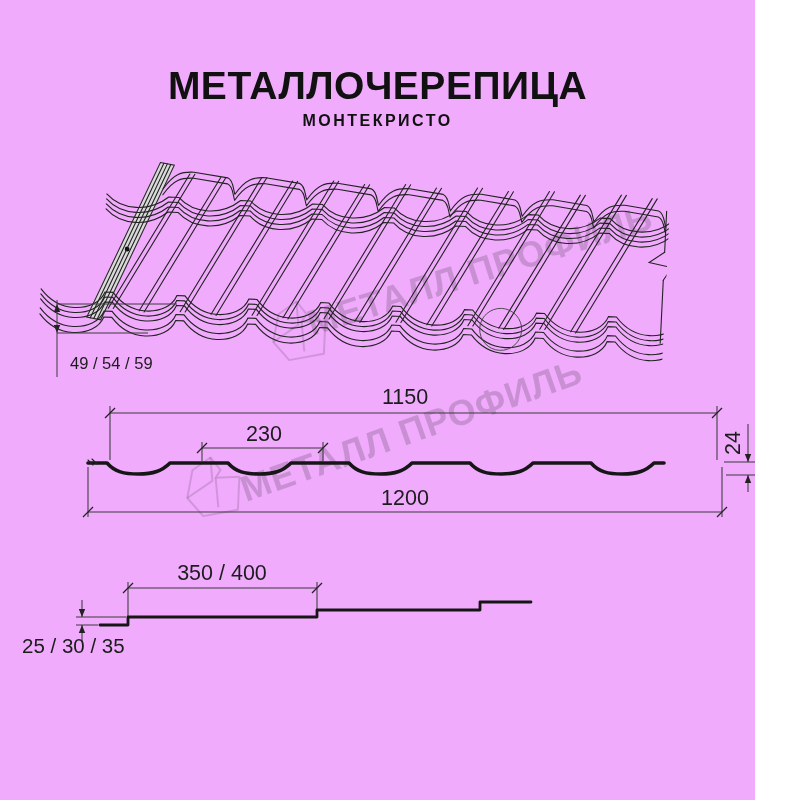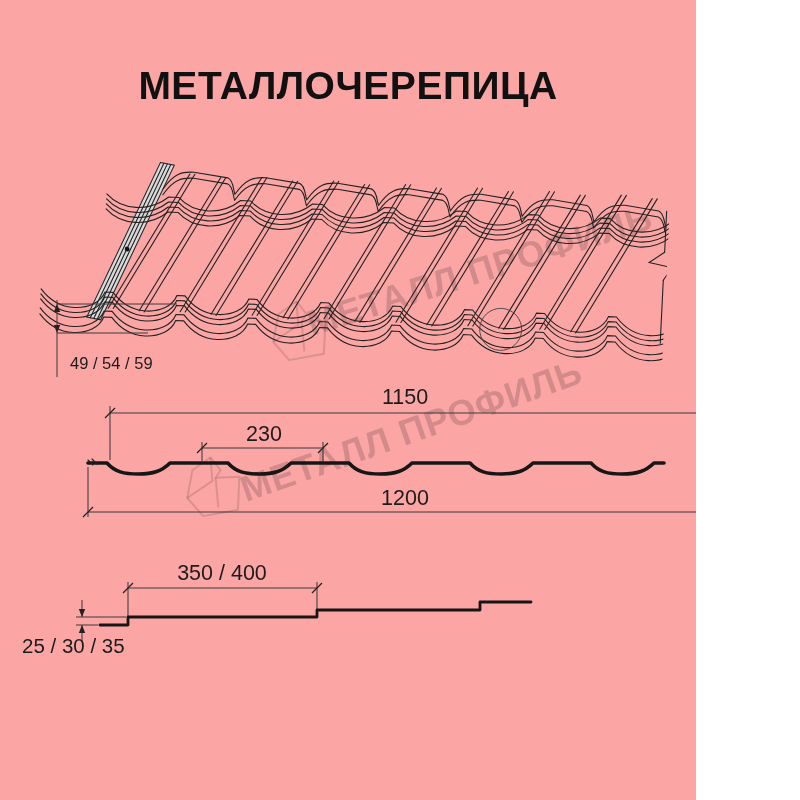--- a/index.html
+++ b/index.html
@@ -1,16 +1,16 @@
 <!DOCTYPE html>
 <html><head>
 <meta charset="utf-8">
 <style>
   html,body{margin:0;padding:0;background:#ffffff;}
-  #page{position:relative;width:696px;height:800px;background:#fca5a5;overflow:hidden;
+  #page{position:relative;width:755px;height:800px;background:#f0abfc;overflow:hidden;
         font-family:"Liberation Sans","DejaVu Sans",sans-serif;}
   #title{position:absolute;top:64px;left:0;width:100%;text-align:center;
          font-size:39px;font-weight:700;letter-spacing:.5px;color:#111;}
   #subtitle{position:absolute;top:112px;left:0;width:100%;text-align:center;
             font-size:16px;font-weight:700;letter-spacing:2.5px;color:#111;}
   svg{position:absolute;top:0;left:0;}
   .ln{stroke:#222;stroke-width:1.1;fill:none;stroke-linecap:round;}
   .thin{stroke:#3a3a3a;stroke-width:1;fill:none;}
   .dim{stroke:#3a3a3a;stroke-width:1.05;fill:none;}
   .tick{stroke:#222;stroke-width:1.2;}
@@ -20,20 +20,21 @@
   .wm{font-family:"Liberation Sans","DejaVu Sans",sans-serif;font-weight:700;
       fill:rgba(0,0,0,0.16);letter-spacing:1px;}
   .wmlogo{stroke:rgba(0,0,0,0.13);stroke-width:2;fill:none;stroke-linejoin:round;}
 </style>
 </head>
 <body>
 
 <div id="page">
 
   <div id="title">МЕТАЛЛОЧЕРЕПИЦА</div>
+  <div id="subtitle">МОНТЕКРИСТО</div>
 
   <svg width="800" height="800" viewBox="0 0 800 800">
     <defs>
       <clipPath id="sheetClip">
           <rect x="-145" y="-30" width="626" height="215"></rect>
         </clipPath>
       <g id="crest">
         <line x1="0" y1="2" x2="-75" y2="140"></line>
         <line x1="5" y1="2" x2="-70" y2="140"></line>
         <line x1="31" y1="4" x2="-44" y2="141"></line>

